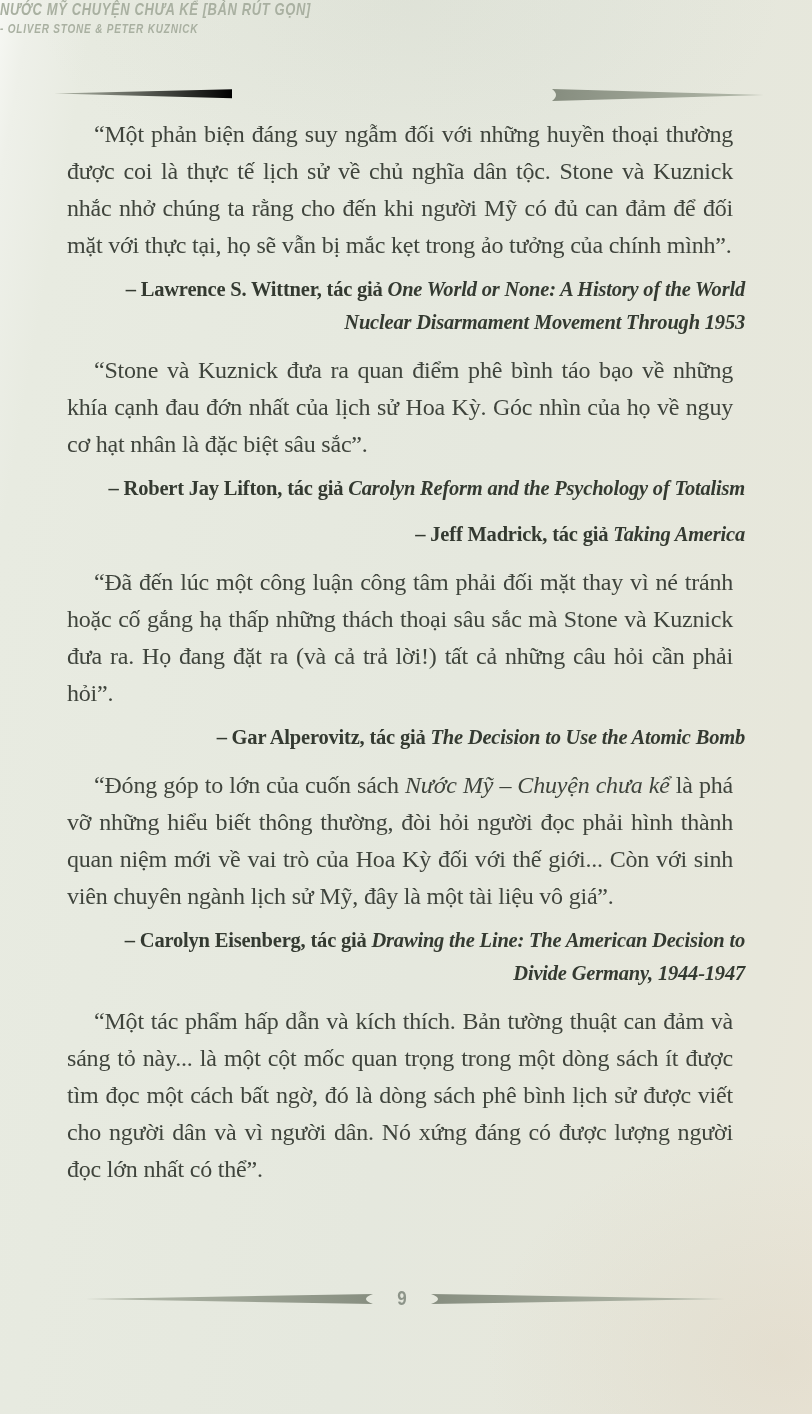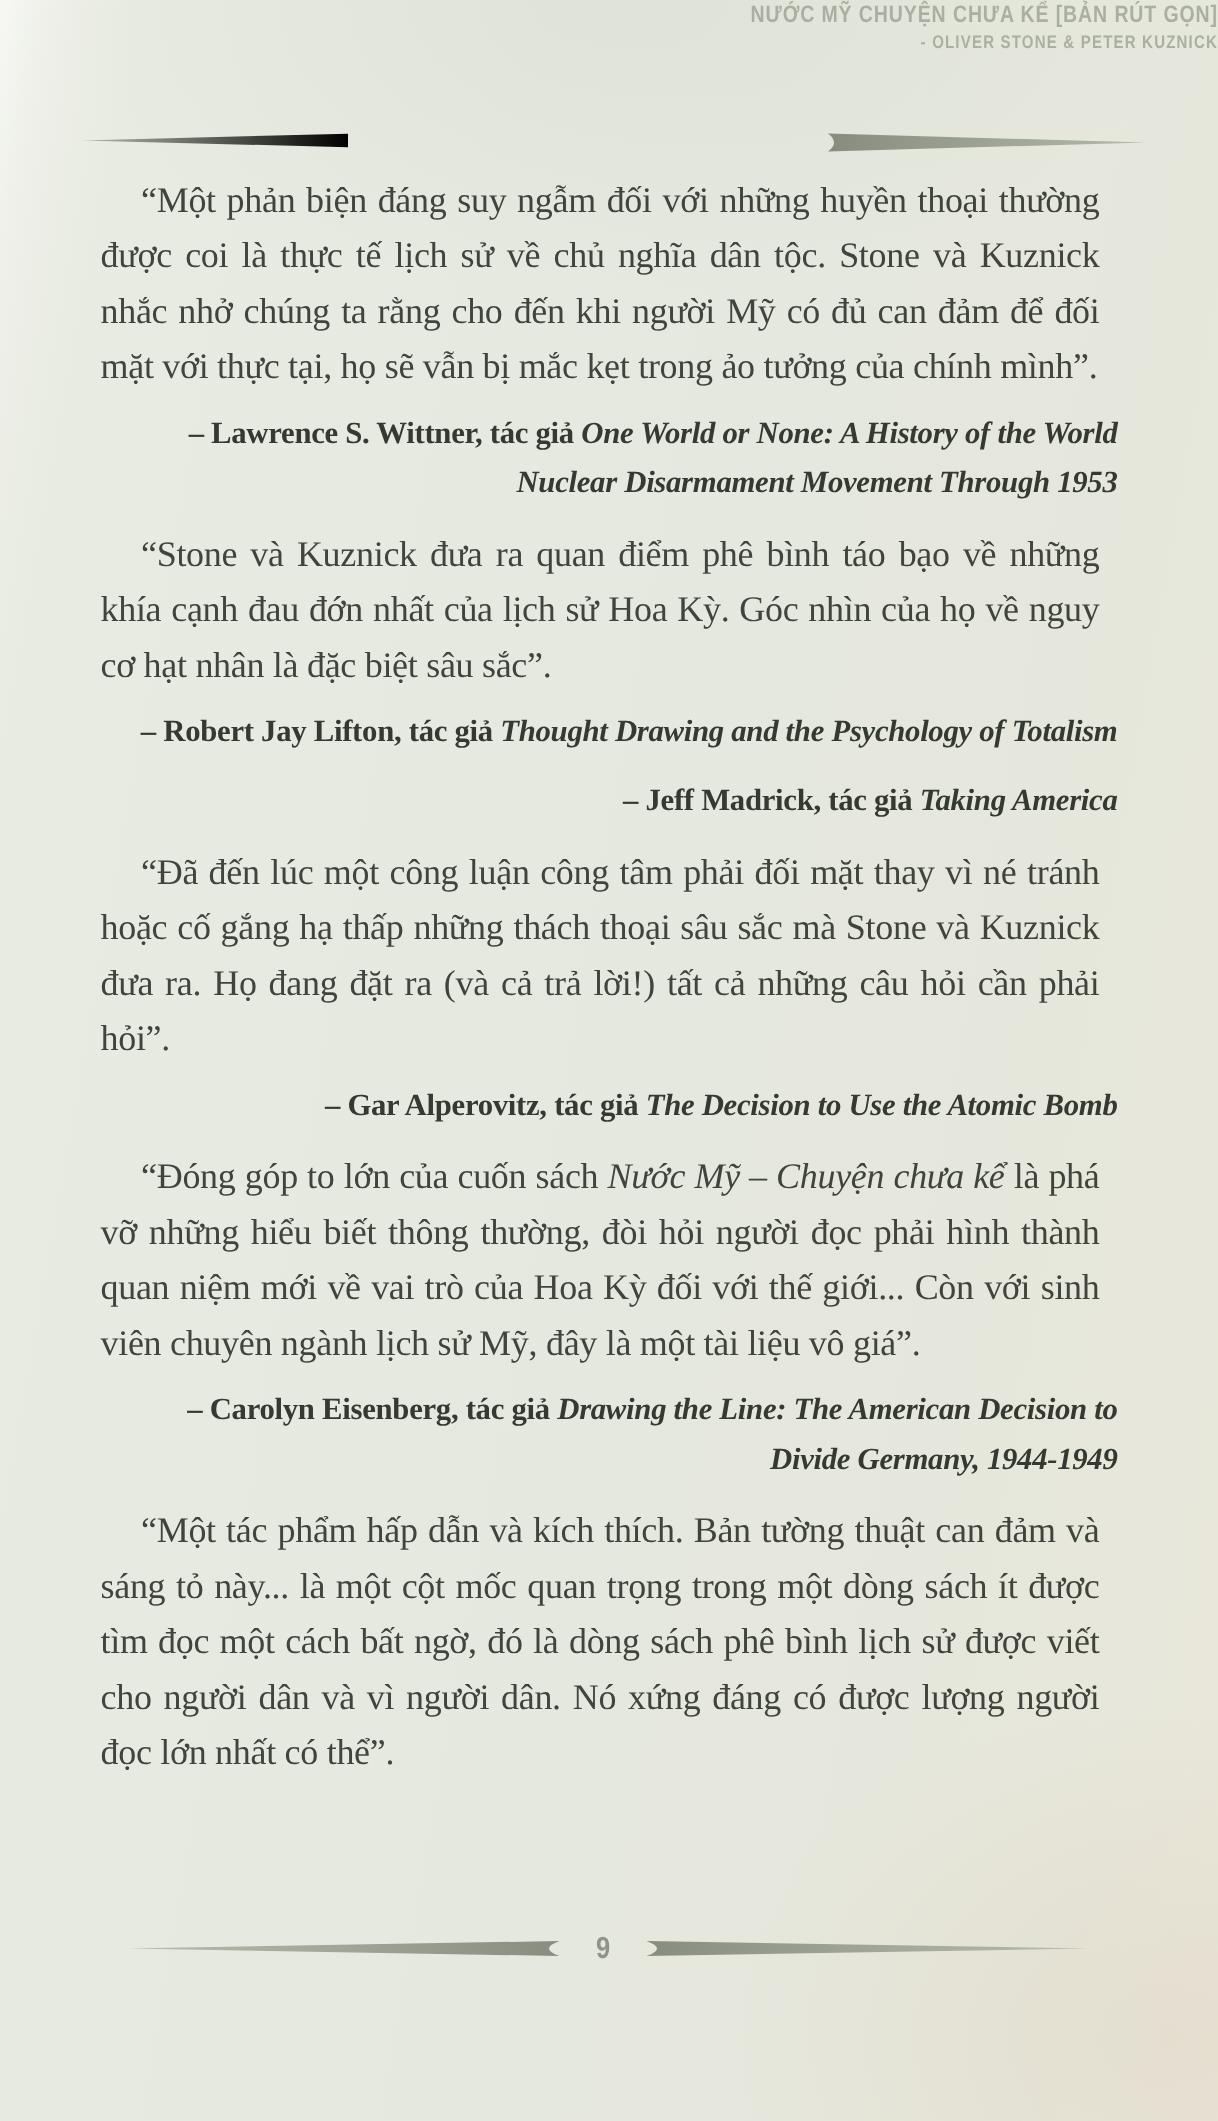--- a/index.html
+++ b/index.html
@@ -7,21 +7,21 @@
     width:812px;height:1414px;position:relative;overflow:hidden;
     font-family:"Liberation Serif", serif;
     background:
       radial-gradient(ellipse 420px 320px at 96% 96%, rgba(216,202,182,0.30), rgba(216,202,182,0) 70%),
       radial-gradient(ellipse 500px 260px at 50% 0%, rgba(190,196,182,0.18), rgba(190,196,182,0) 75%),
       linear-gradient(100deg,#f7f8f4 0%,#eef0e9 3%,#e8ebe1 9%,#e5e8de 55%,#e7e7db 88%,#eae7da 100%);
   }
   .page{position:absolute;inset:0;}
 
   
-  .hdr{position:absolute;left:0;right:0;top:76;text-align:right;}
+  .hdr{position:absolute;left:0;right:0;top:76;text-align:left;font-style:italic;}
   .hdr-text{display:inline-block;transform:scaleY(1.22);transform-origin:50% 0;
     font-family:"Liberation Sans", sans-serif;font-weight:bold;color:#a9b0a1;}
   .hdr-line1{font-size:13px;letter-spacing:.6px;line-height:15px;}
   .hdr-line2{font-size:10px;letter-spacing:.8px;line-height:13px;margin-top:2px;}
   .orn{position:absolute;}
   .orn-hl{left:54px;top:88px;}
   .orn-hr{right:46px;top:88px;}
 
   
   .content{position:absolute;left:67px;top:116px;width:678px;color:#3f443c;}
@@ -69,26 +69,26 @@
           <stop offset="1" stop-color="#b4baab"></stop>
       </linearGradient>
     </defs>
     <path d="M2,1 Q10,7 2,13 L214,7 Z" fill="url(#gr1)"></path>
   </svg>
 
   <main class="content">
       <p class="quote"><span>“Một phản biện đáng suy ngẫm đối với những huyền thoại thường được coi là thực tế lịch sử về chủ nghĩa dân tộc. Stone và Kuznick nhắc nhở chúng ta rằng cho đến khi người Mỹ có đủ can đảm để đối mặt với thực tại, họ sẽ vẫn bị mắc kẹt trong ảo tưởng của chính mình”.</span></p>
       <p class="attr"><span>– Lawrence S. Wittner, tác giả </span><span class="work">One World or None: A History of the World Nuclear Disarmament Movement Through 1953</span></p>
       <p class="quote"><span>“Stone và Kuznick đưa ra quan điểm phê bình táo bạo về những khía cạnh đau đớn nhất của lịch sử Hoa Kỳ. Góc nhìn của họ về nguy cơ hạt nhân là đặc biệt sâu sắc”.</span></p>
-      <p class="attr"><span>– Robert Jay Lifton, tác giả </span><span class="work">Thought Drawing and the Psychology of Totalism</span></p>
+      <p class="attr"><span>– Robert Jay Lifton, tác giả </span><span class="work">Carolyn Reform and the Psychology of Totalism</span></p>
       <p class="attr"><span>– Jeff Madrick, tác giả </span><span class="work">Taking America</span></p>
       <p class="quote"><span>“Đã đến lúc một công luận công tâm phải đối mặt thay vì né tránh hoặc cố gắng hạ thấp những thách thoại sâu sắc mà Stone và Kuznick đưa ra. Họ đang đặt ra (và cả trả lời!) tất cả những câu hỏi cần phải hỏi”.</span></p>
       <p class="attr"><span>– Gar Alperovitz, tác giả </span><span class="work">The Decision to Use the Atomic Bomb</span></p>
       <p class="quote"><span>“Đóng góp to lớn của cuốn sách </span><span class="it">Nước Mỹ – Chuyện chưa kể</span><span> là phá vỡ những hiểu biết thông thường, đòi hỏi người đọc phải hình thành quan niệm mới về vai trò của Hoa Kỳ đối với thế giới... Còn với sinh viên chuyên ngành lịch sử Mỹ, đây là một tài liệu vô giá”.</span></p>
-      <p class="attr"><span>– Carolyn Eisenberg, tác giả </span><span class="work">Drawing the Line: The American Decision to Divide Germany, 1944-1949</span></p>
+      <p class="attr"><span>– Carolyn Eisenberg, tác giả </span><span class="work">Drawing the Line: The American Decision to Divide Germany, 1944-1947</span></p>
       <p class="quote"><span>“Một tác phẩm hấp dẫn và kích thích. Bản tường thuật can đảm và sáng tỏ này... là một cột mốc quan trọng trong một dòng sách ít được tìm đọc một cách bất ngờ, đó là dòng sách phê bình lịch sử được viết cho người dân và vì người dân. Nó xứng đáng có được lượng người đọc lớn nhất có thể”.</span></p>
     </main>
 
   <div class="ftr">
     <svg width="292" height="12" viewBox="0 0 292 12">
       <defs>
         <linearGradient id="gl2" x1="0" y1="0" x2="1" y2="0">
           <stop offset="0" stop-color="#b7bdae"></stop>
             <stop offset="1" stop-color="#878e80"></stop>
         </linearGradient>

